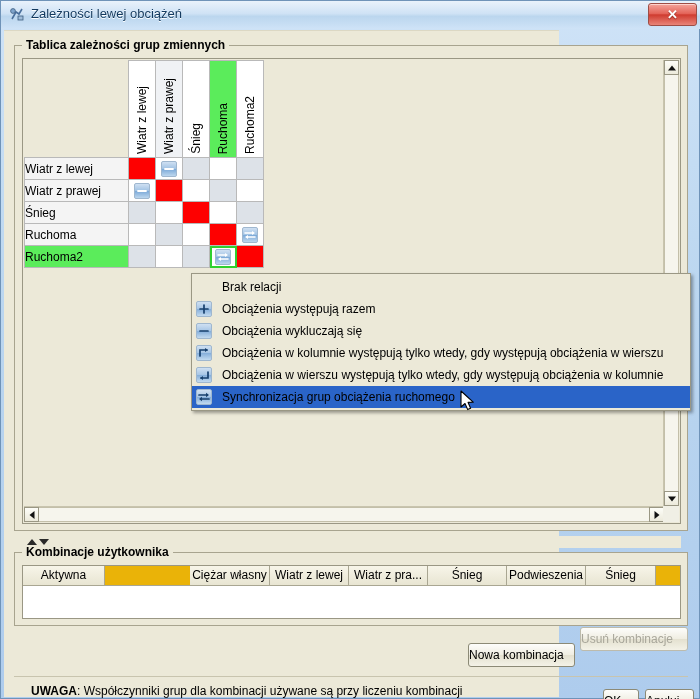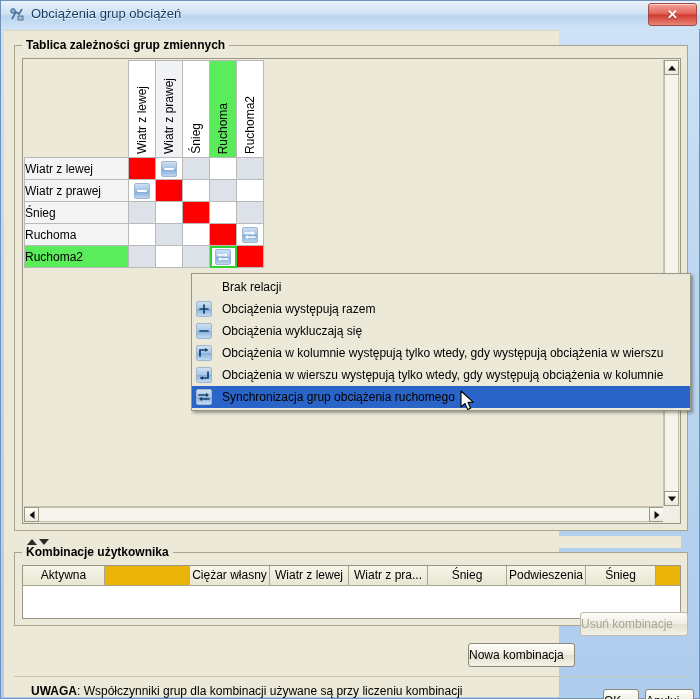--- a/index.html
+++ b/index.html
@@ -268,21 +268,21 @@
     color: #000;
     text-align: left;
     line-height: 22px;
     cursor: pointer;
     box-sizing: border-box;
     white-space: nowrap;
   }
   .btn.disabled { color: #a8a69a; border-color: #bdbbac; cursor: default; }
 
   #btn-nowa   { left: 464px; top: 612px; width: 107px; height: 24px; }
-  #btn-usun   { left: 576px; top: 581px; width: 108px; height: 24px; }
+  #btn-usun   { left: 576px; top: 596px; width: 108px; height: 24px; }
   #btn-ok     { left: 599px; top: 658px; width: 36px;  height: 24px; }
   #btn-anuluj { left: 641px; top: 658px; width: 49px;  height: 24px; }
 
   
   .footer-sep {
     position: absolute; left: 10px; top: 645px; width: 674px; height: 1px;
     background: #c8c4ae;
   }
   .note {
     position: absolute;
@@ -342,21 +342,21 @@
 <div class="window">
 
   <div class="titlebar">
     <span class="title-icon">
       <svg width="17" height="17" viewBox="0 0 17 17">
         <path d="M3 13 L7 6 L10 8 L13 3" stroke="#4a6f9c" stroke-width="1.6" fill="none"></path>
         <circle cx="4" cy="5" r="2.4" fill="#7fa4cc" stroke="#3d5d80" stroke-width="0.8"></circle>
         <rect x="9" y="10" width="5" height="4" fill="#9fbcd9" stroke="#3d5d80" stroke-width="0.8"></rect>
       </svg>
     </span>
-    <span class="title-text">Obciążenia grup obciążeń</span>
+    <span class="title-text">Zależności lewej obciążeń</span>
     <div class="close-btn">
       <span class="close-x">✕</span>
     </div>
   </div>
 
   <div class="client">
 
     <div class="groupbox" id="matrix-group">
       <span class="groupbox-title">Tablica zależności grup zmiennych</span>
 

